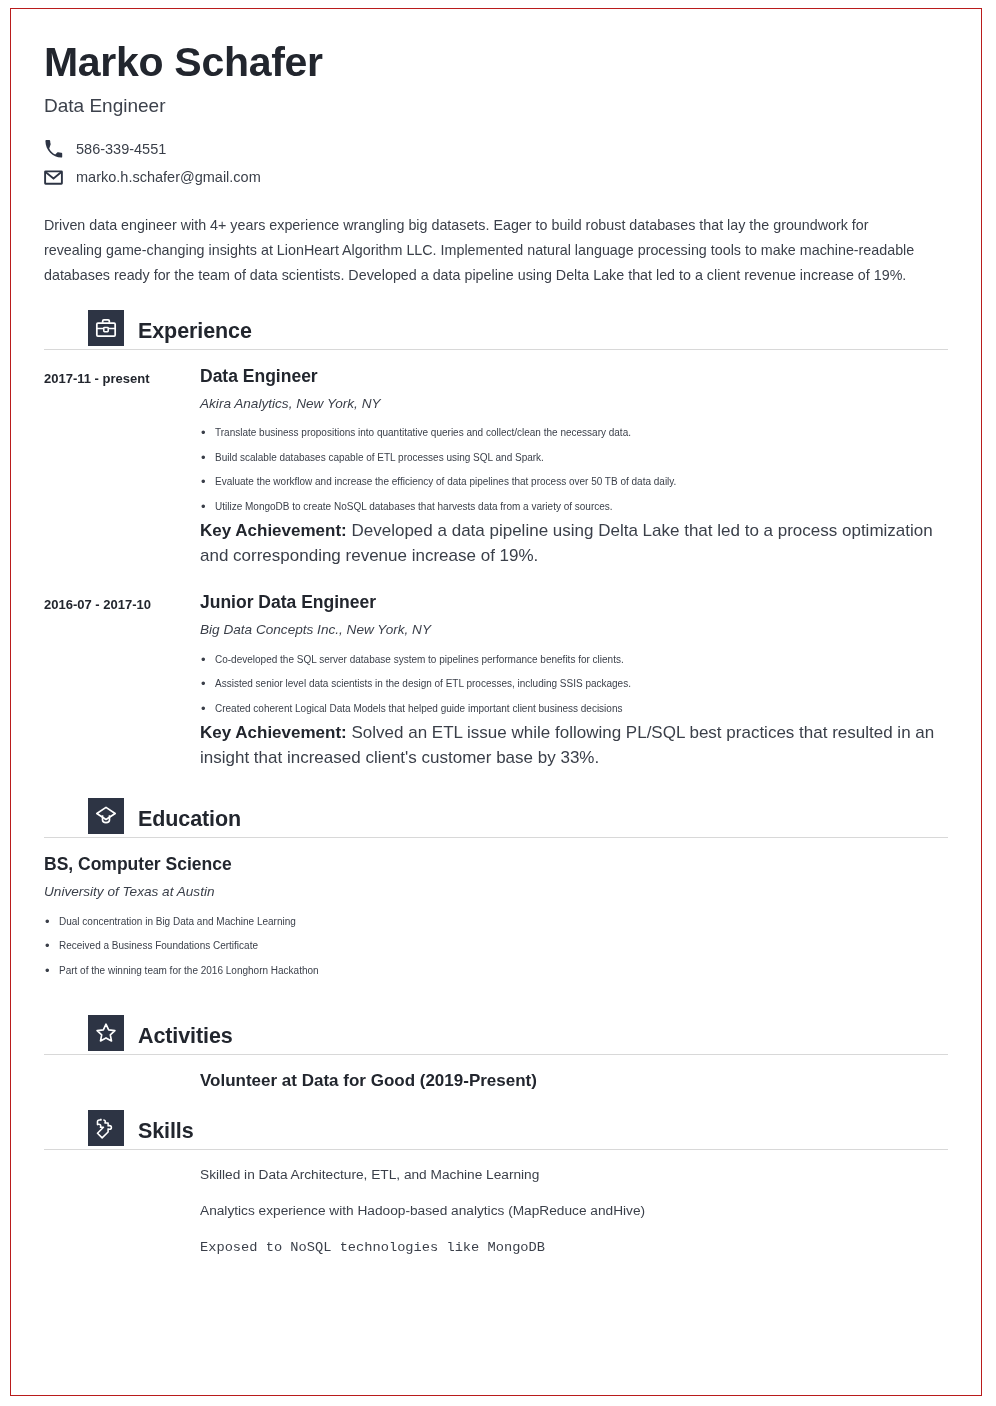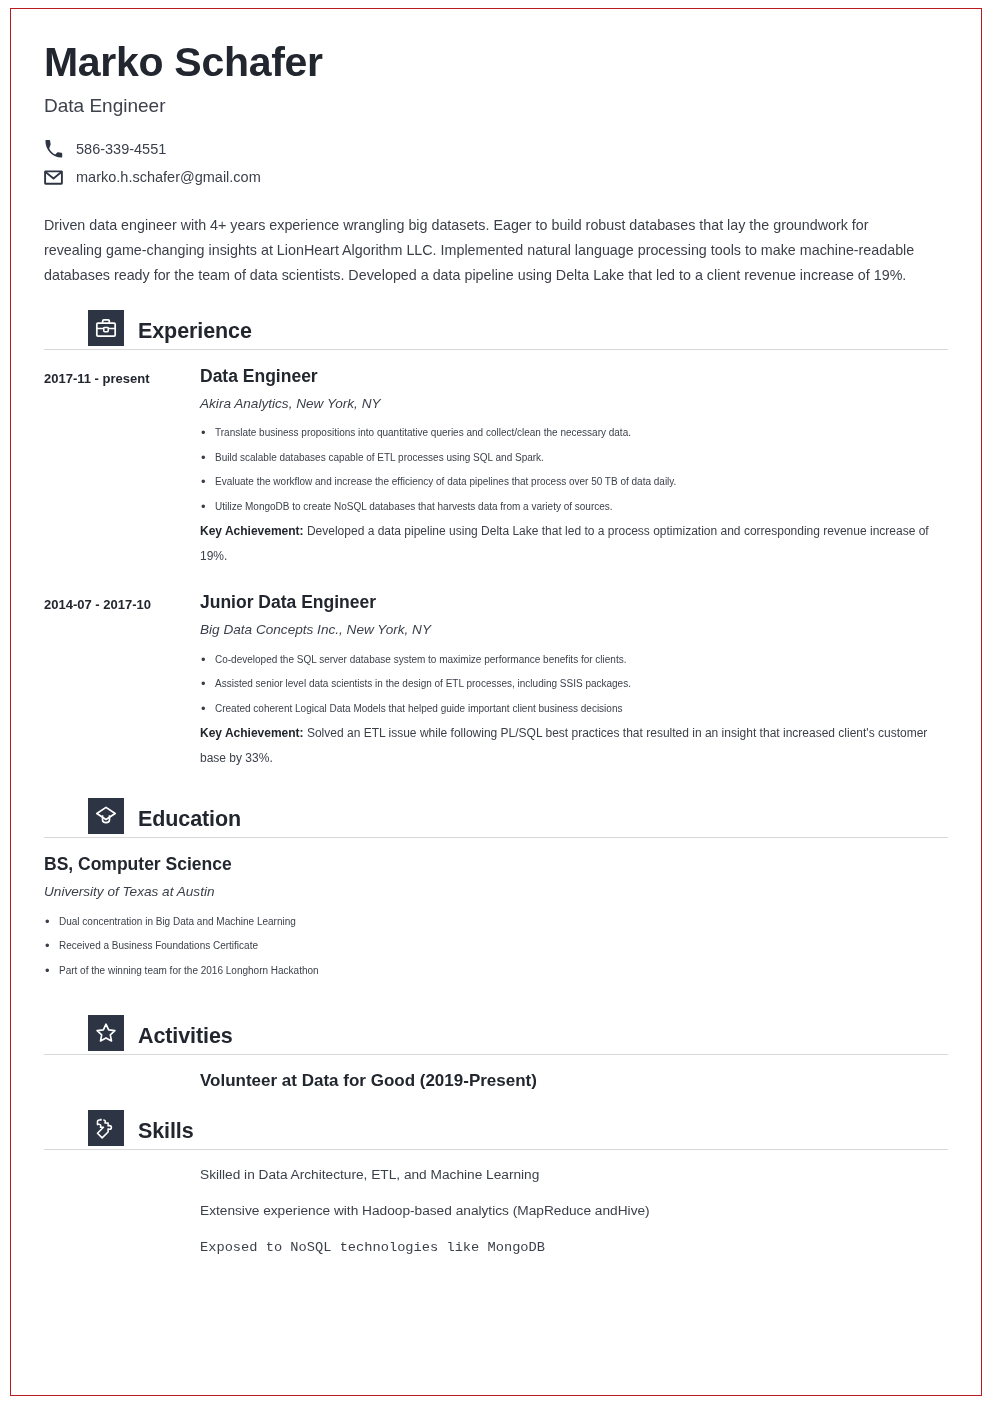--- a/index.html
+++ b/index.html
@@ -161,21 +161,21 @@
   }
   ul.bullets li::before {
     content: "\2022";
     position: absolute;
     left: 1px;
     top: 0;
     color: #3a3f49;
     font-size: 13px;
   }
   .achievement {
-    font-size: 12px;
+    font-size: 17px;
     color: #3a3f49;
     line-height: 24.5px;
     margin-top: 0;
   }
   .achievement b {
     color: #22262e;
     font-weight: bold;
   }
 
   
@@ -258,26 +258,26 @@
             <li>Evaluate the workflow and increase the efficiency of data pipelines that process over 50 TB of data daily.</li>
             <li>Utilize MongoDB to create NoSQL databases that harvests data from a variety of sources.</li>
           </ul>
           <div class="achievement"><b>Key Achievement:</b><span> Developed a data pipeline using Delta Lake that led to a process optimization and corresponding revenue increase of 19%.</span></div>
         </div>
       </div>
 
       <div class="gap-after-entry"></div>
 
       <div class="entry">
-        <div class="entry-date">2014-07 - 2017-10</div>
+        <div class="entry-date">2016-07 - 2017-10</div>
         <div class="entry-body">
           <div class="entry-role">Junior Data Engineer</div>
           <div class="entry-org">Big Data Concepts Inc., New York, NY</div>
           <ul class="bullets">
-            <li>Co-developed the SQL server database system to maximize performance benefits for clients.</li>
+            <li>Co-developed the SQL server database system to pipelines performance benefits for clients.</li>
             <li>Assisted senior level data scientists in the design of ETL processes, including SSIS packages.</li>
             <li>Created coherent Logical Data Models that helped guide important client business decisions</li>
           </ul>
           <div class="achievement"><b>Key Achievement:</b><span> Solved an ETL issue while following PL/SQL best practices that resulted in an insight that increased client's customer base by 33%.</span></div>
         </div>
       </div>
     </div>
 
     <div class="gap-section-sm"></div>
 
@@ -337,20 +337,20 @@
           </svg>
         </span>
         <span class="section-title">Skills</span>
       </div>
       <div class="section-rule"></div>
 
       <div class="plain-entry">
         <div class="spacer"></div>
         <div class="entry-body">
           <div class="skill-line">Skilled in Data Architecture, ETL, and Machine Learning</div>
-          <div class="skill-line">Extensive experience with Hadoop-based analytics (MapReduce andHive)</div>
+          <div class="skill-line">Analytics experience with Hadoop-based analytics (MapReduce andHive)</div>
           <div class="skill-line">Exposed to NoSQL technologies like MongoDB</div>
         </div>
       </div>
     </div>
 
   </div>
 </div>
 
 </body></html>

